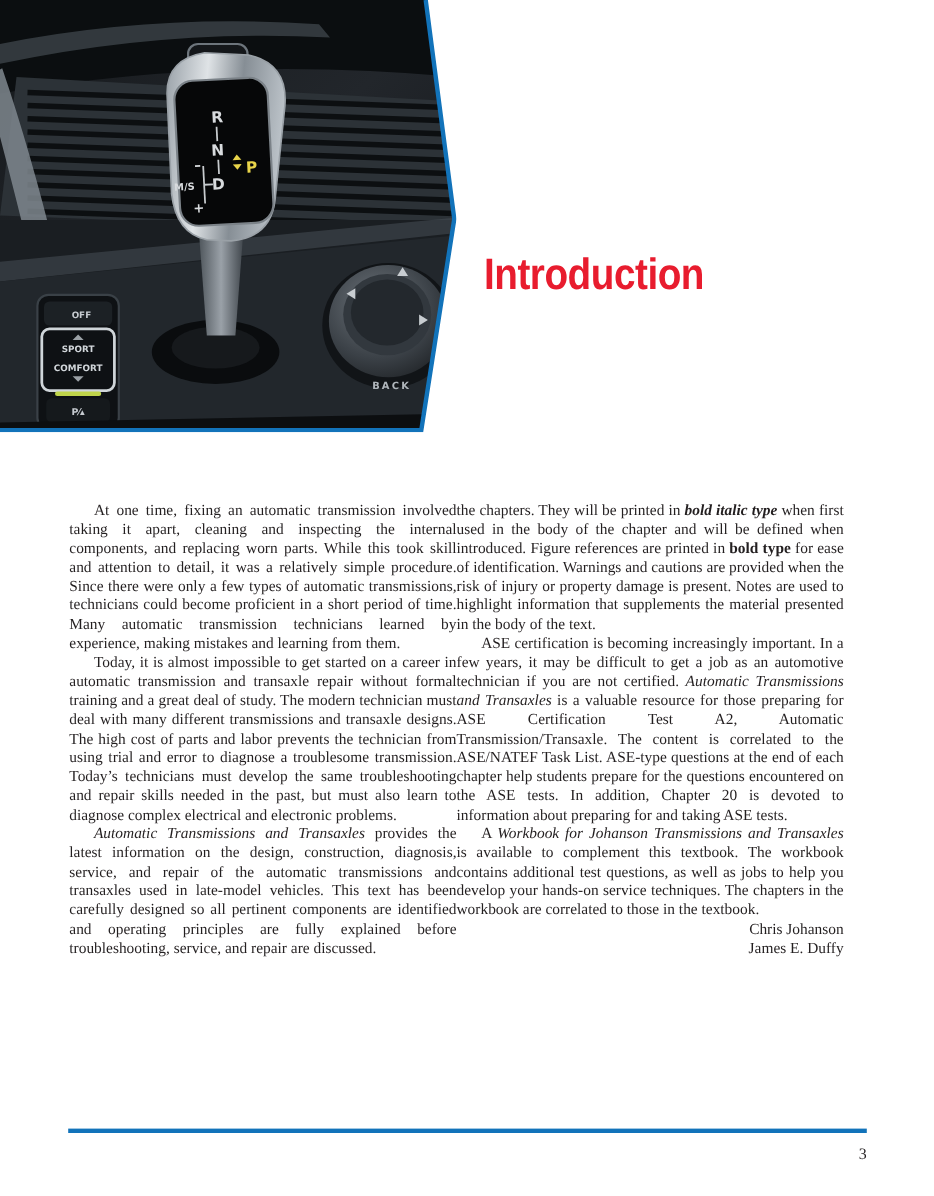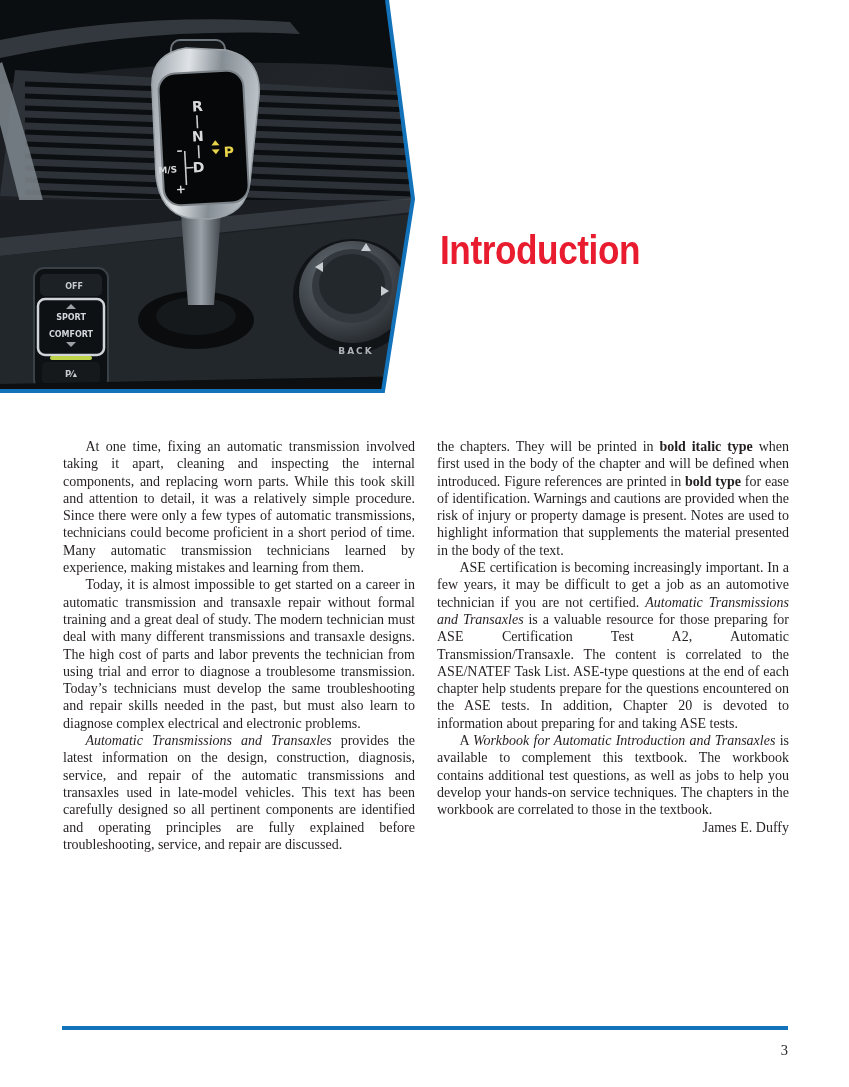--- a/index.html
+++ b/index.html
@@ -19,29 +19,29 @@
   
   .chapter-heading{
     position:absolute;left:440px;top:203px;
     font-family:"Liberation Sans", sans-serif;font-weight:bold;
     font-size:40px;line-height:1;color:var(--accent-red);
     transform:scaleX(0.88);transform-origin:left top;letter-spacing:-0.5px;
     white-space:nowrap;
   }
   
   .body-columns{
-    position:absolute;left:63px;top:438px;width:726px;
-    display:flex;gap:22px;
+    position:absolute;left:63px;top:456px;width:726px;
+    display:flex;
   }
   .col{width:352px;font-size:14px;line-height:17.3px;text-align:justify;}
   .col p{margin:0;text-indent:1.6em;}
   .col p.noindent{text-indent:0;}
   .seg-i{font-style:italic;}
   .seg-b{font-weight:bold;}
-  .seg-bi{font-weight:bold;}
+  .seg-bi{font-weight:bold;font-style:italic;}
   .sig{text-align:right;text-indent:0 !important;}
   
   .footer-rule{position:absolute;left:62px;top:1026px;width:726px;height:4px;background:var(--accent-blue);}
   .page-number{position:absolute;left:62px;top:1042px;width:726px;text-align:right;font-size:14.5px;color:var(--ink);}
 </style>
 </head>
 <body>
 
 <div class="photo-wrap">
   <svg width="415" height="393" viewBox="0 0 415 393">
@@ -167,19 +167,20 @@
 
 <div class="body-columns">
   <div class="col">
     <p><span>At one time, fixing an automatic transmission involved taking it apart, cleaning and inspecting the internal components, and replacing worn parts. While this took skill and attention to detail, it was a relatively simple procedure. Since there were only a few types of automatic transmissions, technicians could become proficient in a short period of time. Many automatic transmission technicians learned by experience, making mistakes and learning from them.</span></p>
     <p><span>Today, it is almost impossible to get started on a career in automatic transmission and transaxle repair without formal training and a great deal of study. The modern technician must deal with many different transmissions and transaxle designs. The high cost of parts and labor prevents the technician from using trial and error to diagnose a troublesome transmission. Today’s technicians must develop the same troubleshooting and repair skills needed in the past, but must also learn to diagnose complex electrical and electronic problems.</span></p>
     <p><span class="seg-i">Automatic Transmissions and Transaxles</span><span> provides the latest information on the design, construction, diagnosis, service, and repair of the automatic transmissions and transaxles used in late-model vehicles. This text has been carefully designed so all pertinent components are identified and operating principles are fully explained before troubleshooting, service, and repair are discussed.</span></p>
   </div>
   <div class="col">
     <p class="noindent"><span>the chapters. They will be printed in </span><span class="seg-bi">bold italic type</span><span> when first used in the body of the chapter and will be defined when introduced. Figure references are printed in </span><span class="seg-b">bold type</span><span> for ease of identification. Warnings and cautions are provided when the risk of injury or property damage is present. Notes are used to highlight information that supplements the material presented in the body of the text.</span></p>
     <p><span>ASE certification is becoming increasingly important. In a few years, it may be difficult to get a job as an automotive technician if you are not certified. </span><span class="seg-i">Automatic Transmissions and Transaxles</span><span> is a valuable resource for those preparing for ASE Certification Test A2, Automatic Transmission/Transaxle. The content is correlated to the ASE/NATEF Task List. ASE-type questions at the end of each chapter help students prepare for the questions encountered on the ASE tests. In addition, Chapter 20 is devoted to information about preparing for and taking ASE tests.</span></p>
-    <p><span>A </span><span class="seg-i">Workbook for Automatic Introduction and Transaxles</span><span> is available to complement this textbook. The workbook contains additional test questions, as well as jobs to help you develop your hands-on service techniques. The chapters in the workbook are correlated to those in the textbook.</span></p>
+    <p><span>A </span><span class="seg-i">Workbook for Johanson Transmissions and Transaxles</span><span> is available to complement this textbook. The workbook contains additional test questions, as well as jobs to help you develop your hands-on service techniques. The chapters in the workbook are correlated to those in the textbook.</span></p>
+    <p class="sig">Chris Johanson</p>
     <p class="sig">James E. Duffy</p>
   </div>
 </div>
 
 <div class="footer-rule"></div>
 <div class="page-number">3</div>
 
 </body></html>

